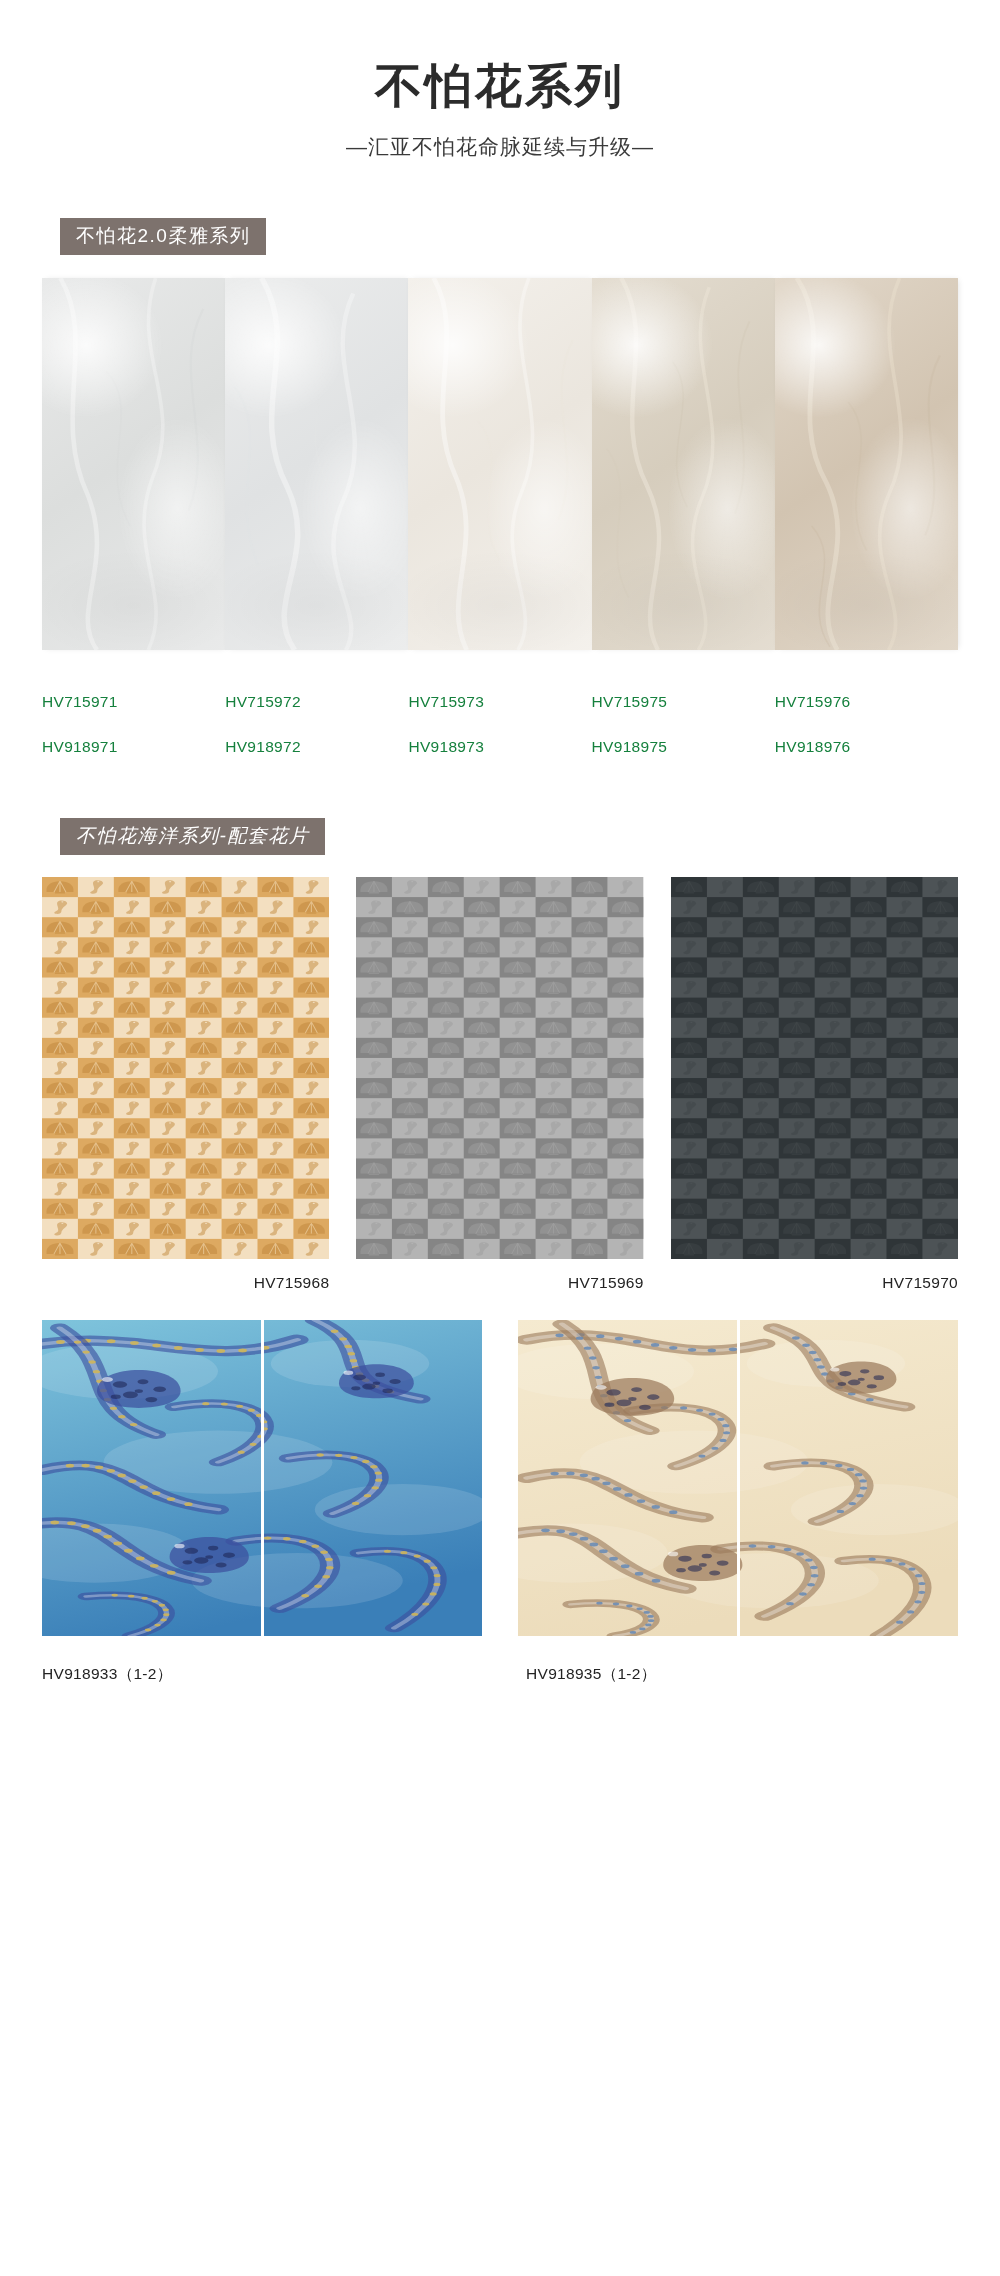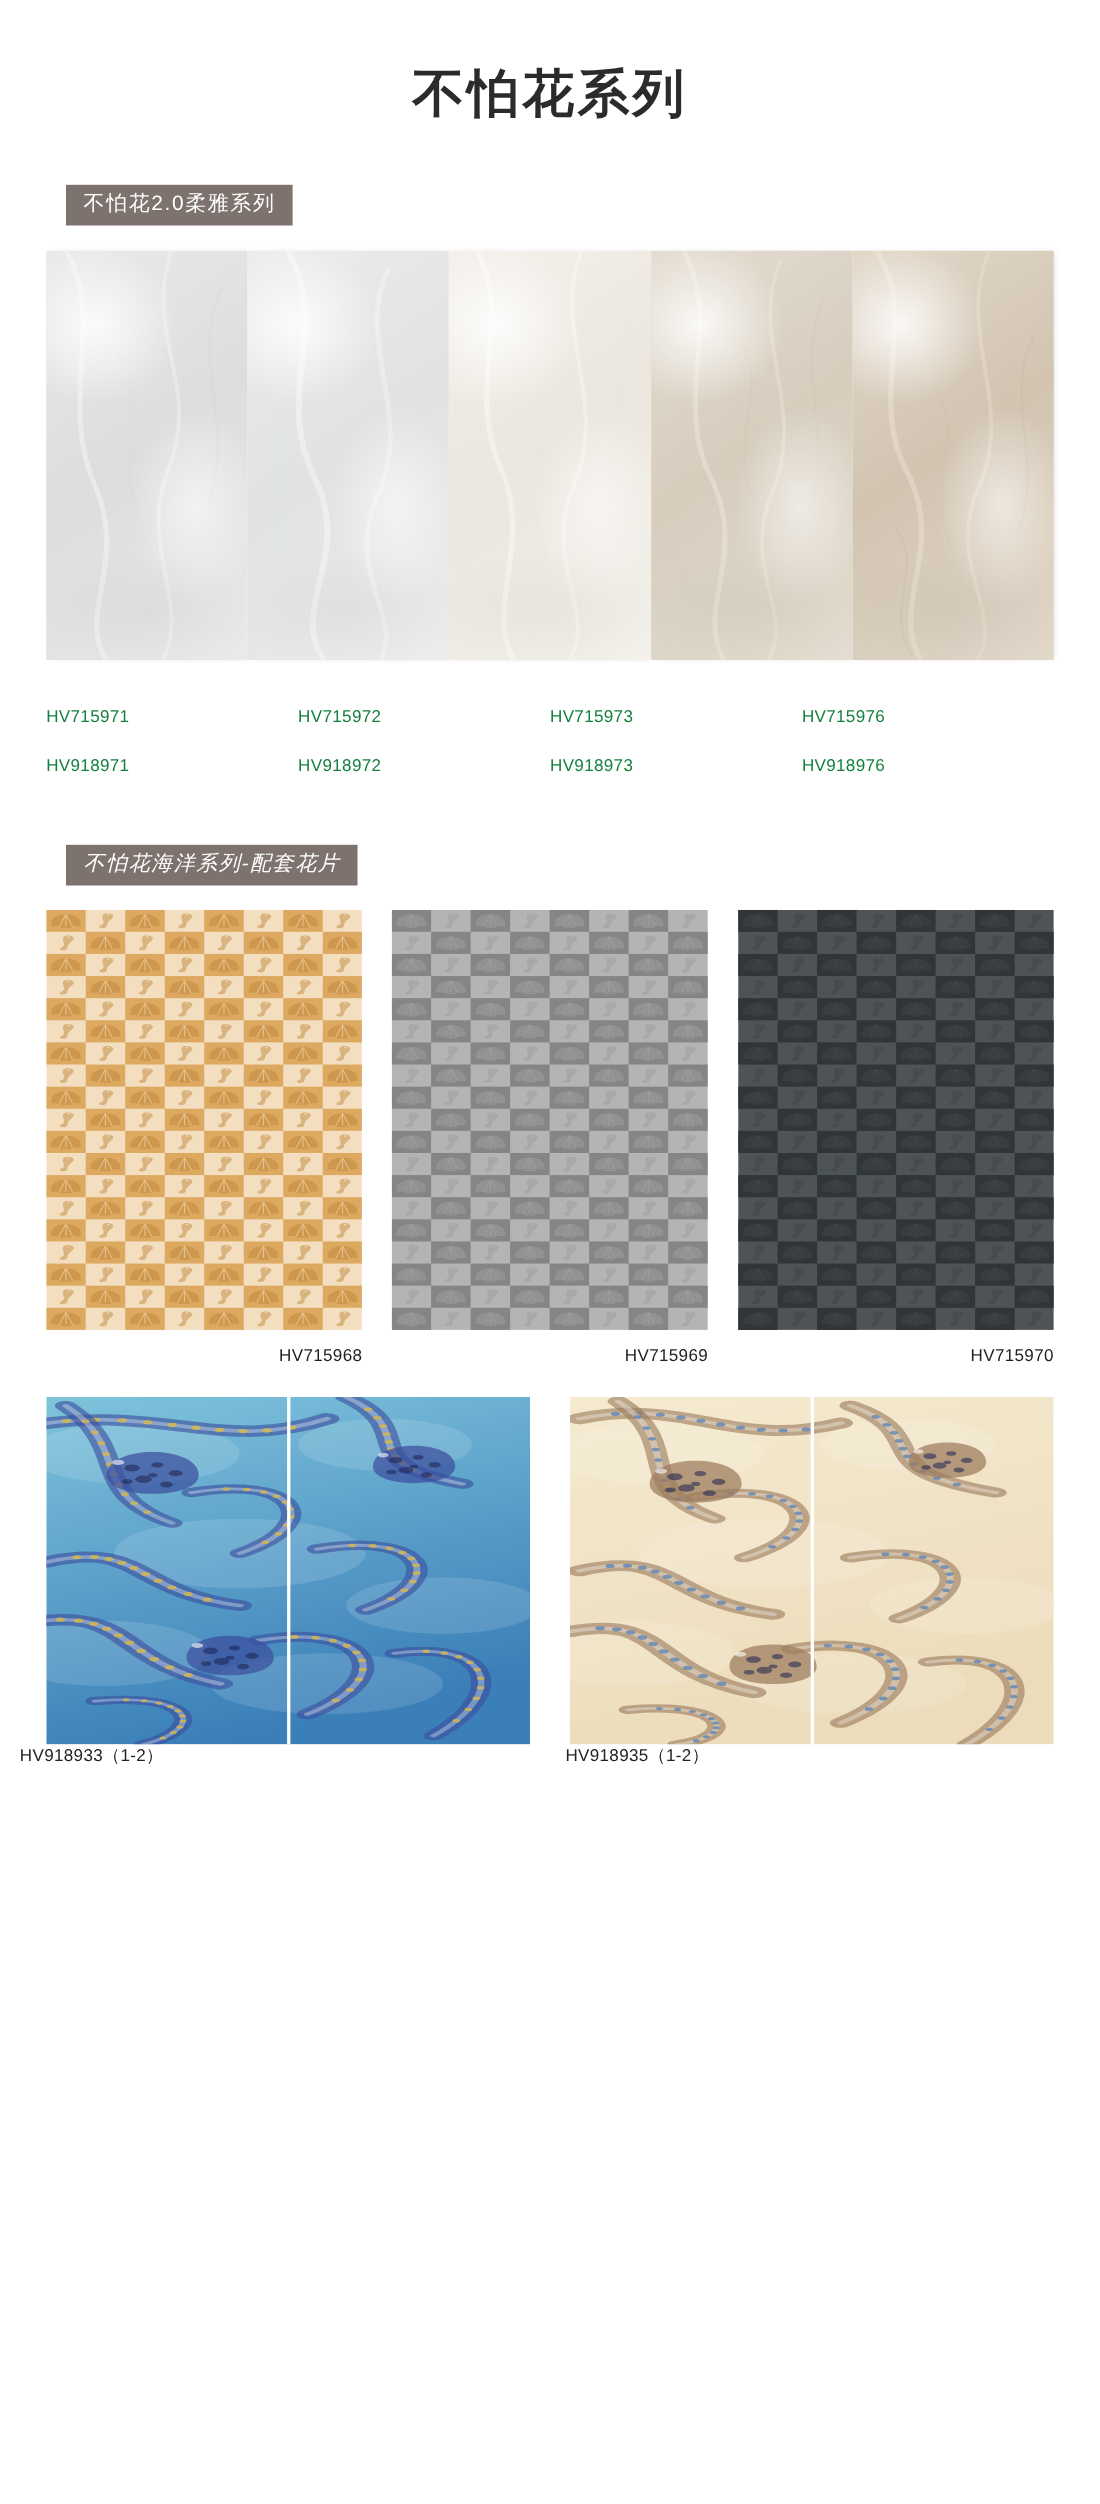--- a/index.html
+++ b/index.html
@@ -147,40 +147,41 @@
   .mural svg{display:block;width:100%;height:100%;}
   .mural-split{
     position:absolute;
     top:0;bottom:0;
     left:50%;
     width:3px;
     margin-left:-1.5px;
     background:#ffffff;
   }
   .mural-codes{
-    margin-top:0;
-    padding-left:18px;
+    margin-top:28px;
+    padding-left:42px;
     padding-right:42px;
     display:flex;
     gap:52px;
   }
   .mural-codes > div{
     flex:1 1 0;
     font-size:15.5px;
     color:#232323;
     letter-spacing:.3px;
   }
 </style>
 </head>
 <body>
 
 <div class="page">
 
   <div class="header">
     <h1 class="main-title">不怕花系列</h1>
+    <div class="sub-title">—汇亚不怕花命脉延续与升级—</div>
   </div>
 
   <div class="band-wrap sec1-band">
     <span class="band">不怕花2.0柔雅系列</span>
   </div>
 
   <div class="marble-row">
 
     <div class="marble" id="m0" style="background: linear-gradient(145deg, rgb(233, 234, 234) 0%, rgb(220, 222, 221) 48%, rgb(233, 234, 234) 100%);">
       <svg class="veins" viewBox="0 0 100 240" preserveAspectRatio="none">
@@ -236,20 +237,24 @@
       <span>HV715971</span><br>
       <span>HV918971</span>
     </div>
     <div class="code-cell">
       <span>HV715972</span><br>
       <span>HV918972</span>
     </div>
     <div class="code-cell">
       <span>HV715973</span><br>
       <span>HV918973</span>
+    </div>
+    <div class="code-cell">
+      <span>HV715975</span><br>
+      <span>HV918975</span>
     </div>
     <div class="code-cell">
       <span>HV715976</span><br>
       <span>HV918976</span>
     </div>
   </div>
 
   <div class="band-wrap sec2-band">
     <span class="band">不怕花海洋系列-配套花片</span>
   </div>

